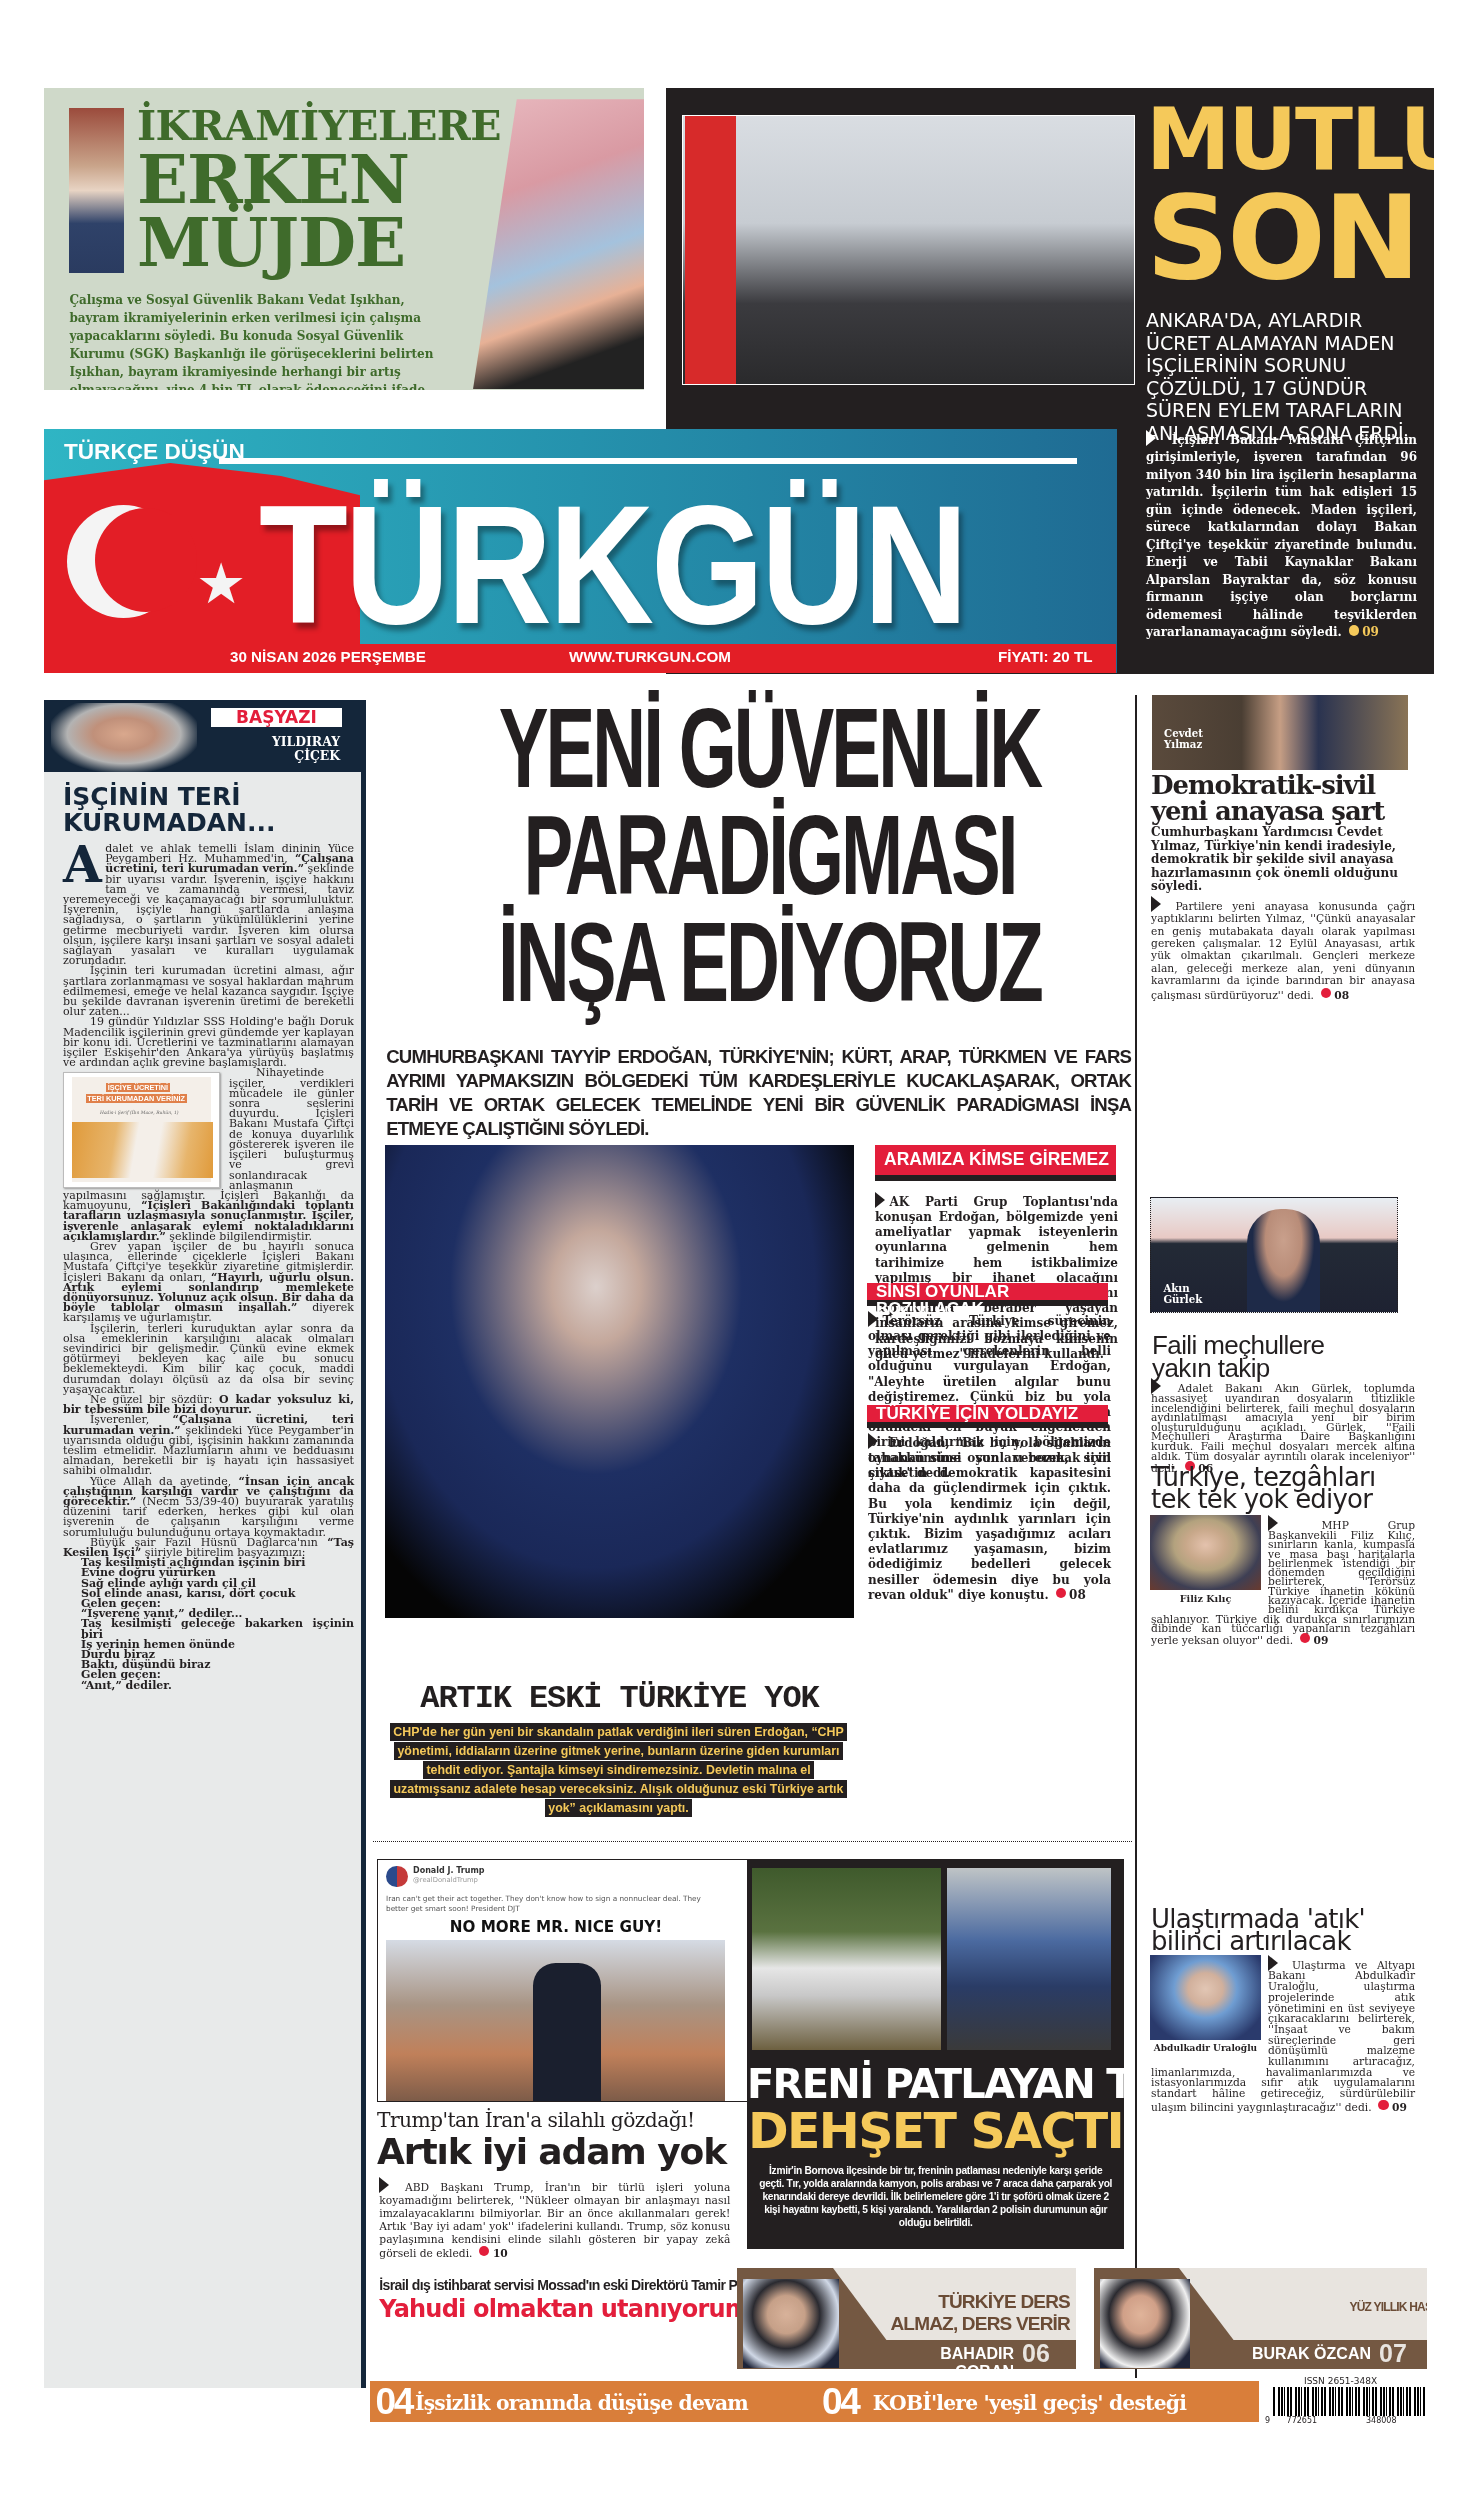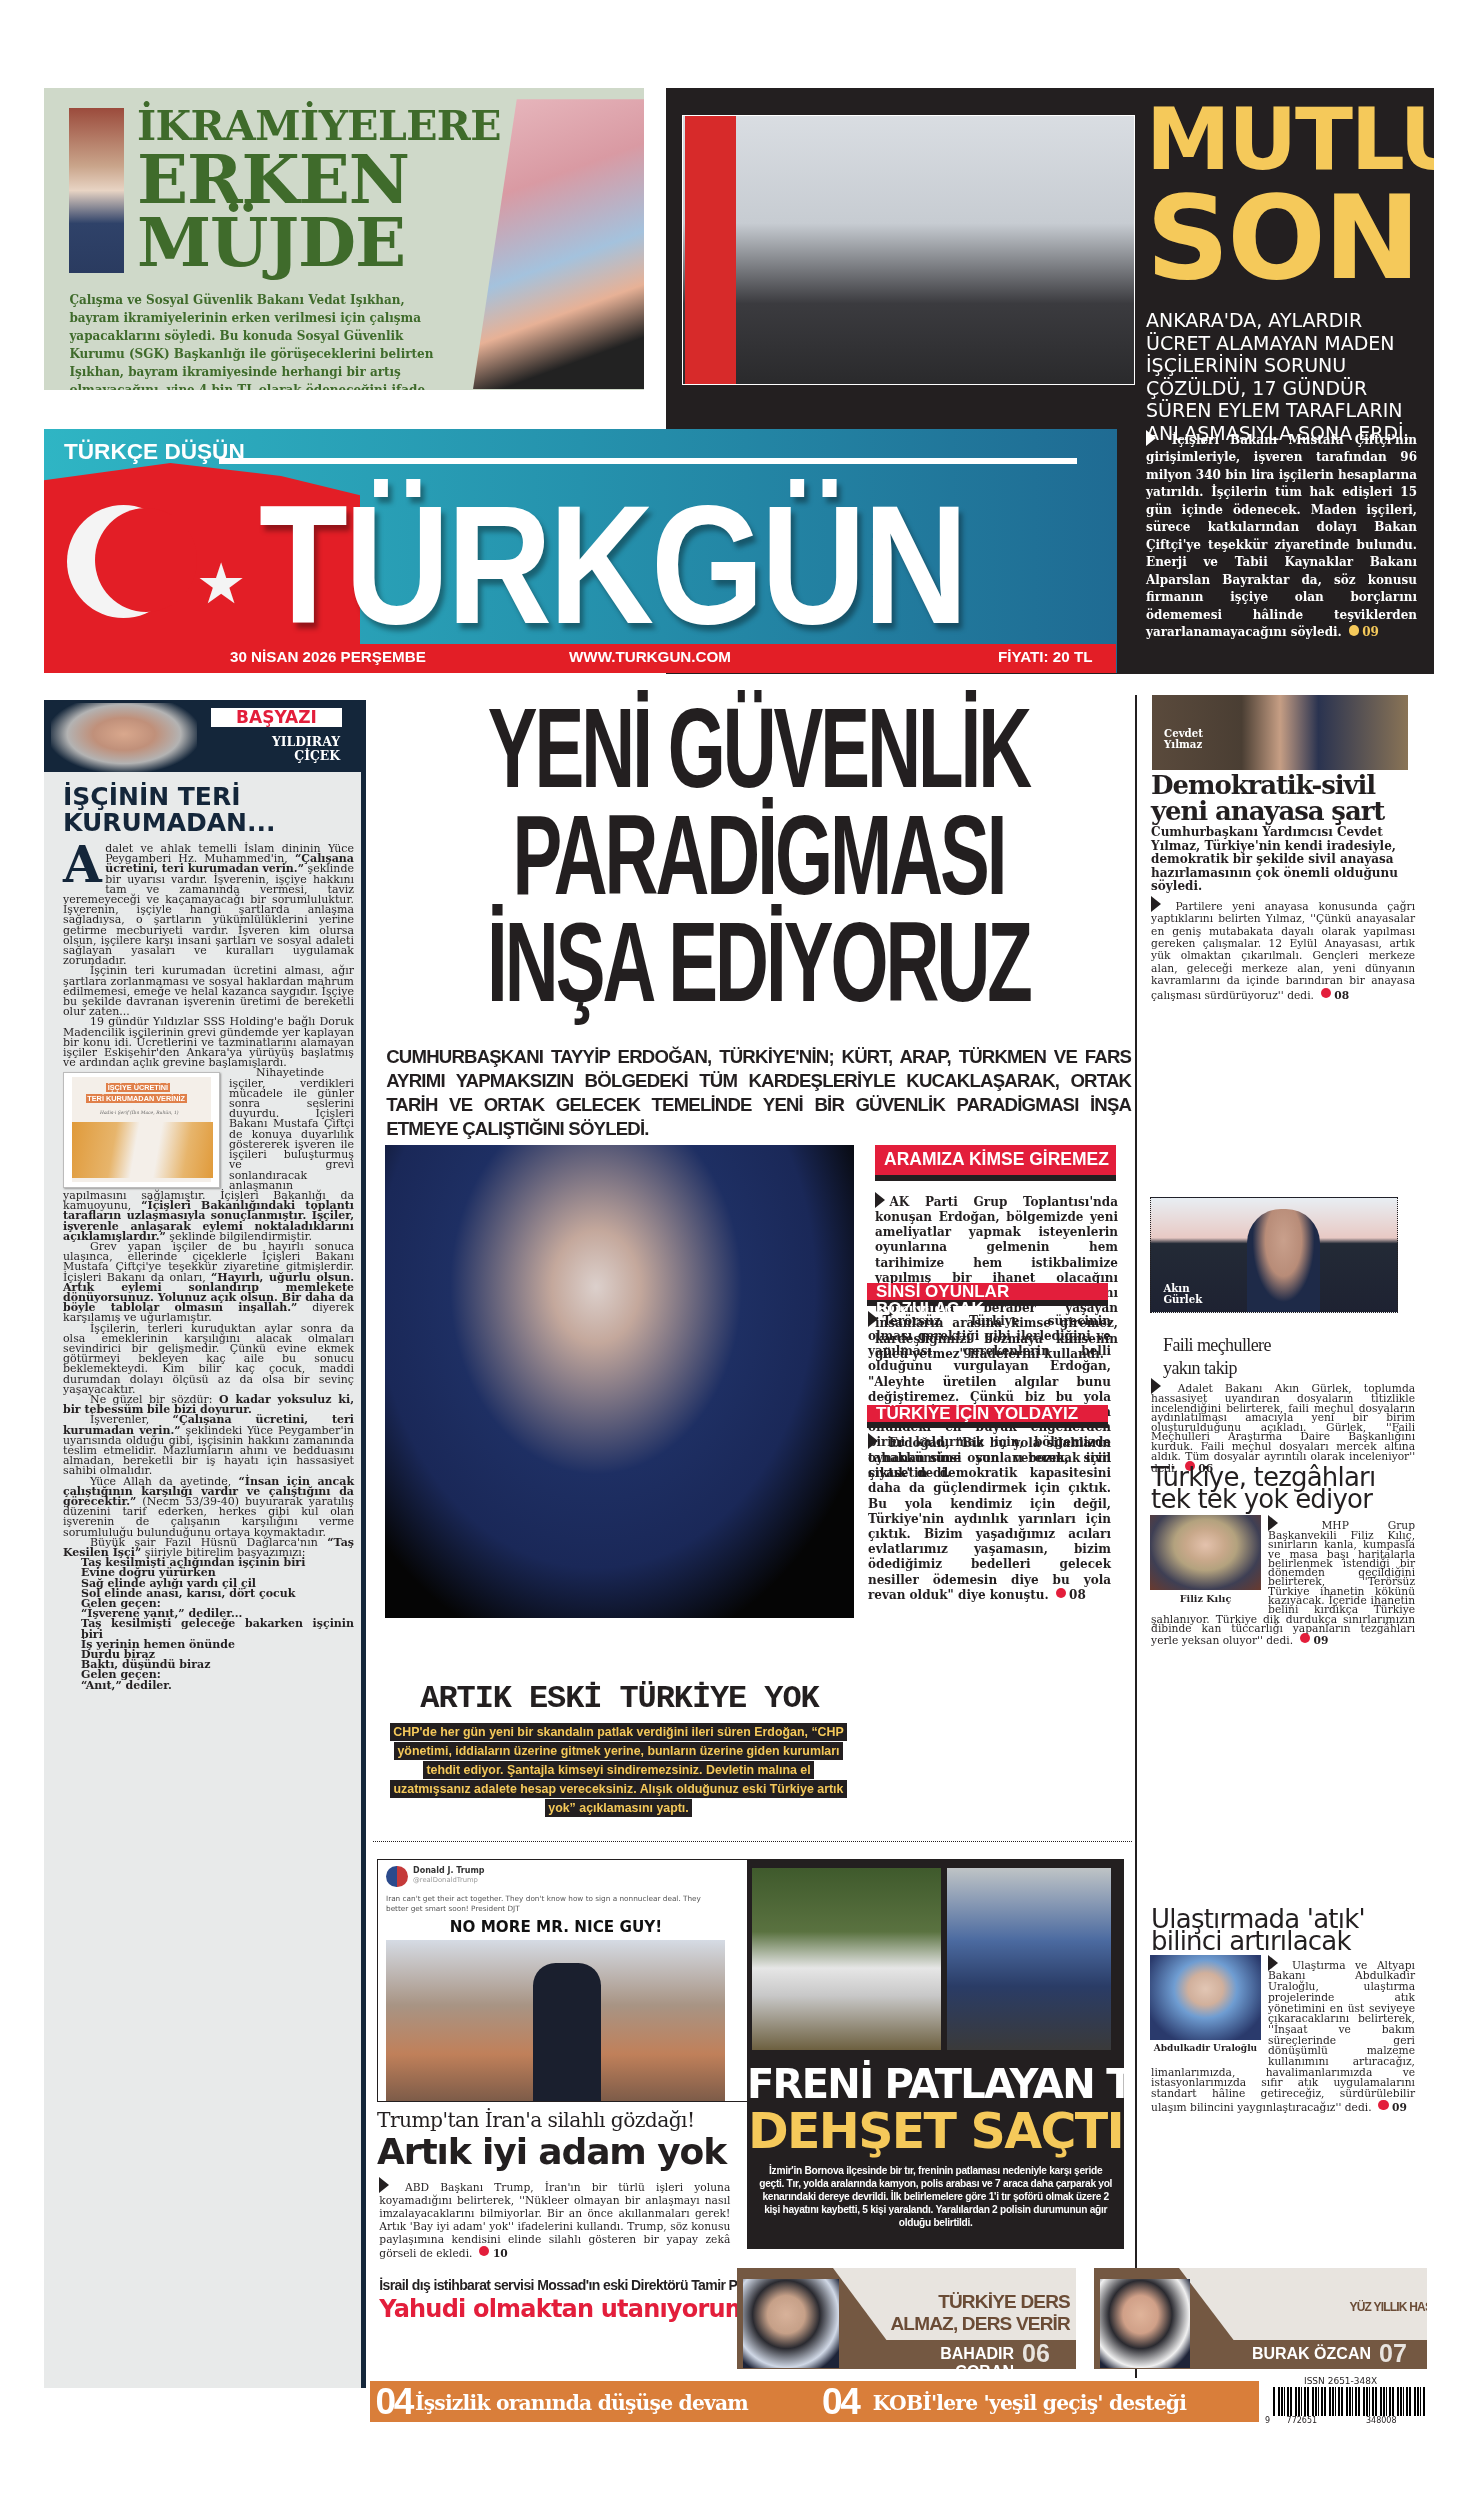--- a/index.html
+++ b/index.html
@@ -102,21 +102,21 @@
         <div>İş yerinin hemen önünde</div>
         <div>Durdu biraz</div>
         <div>Baktı, düşündü biraz</div>
         <div>Gelen geçen:</div>
         <div>“Anıt,” dediler.</div>
     </div>
   </div>
 </div>
 
 <div class="abs" style="left:376px;top:695px;width:759px;height:983px;">
-  <div class="abs" style="left:10px;top:0;width:745px;color:#231f20;font-family:'Liberation Sans',sans-serif;font-weight:bold;text-align:center;">
+  <div class="abs" style="left:21px;top:0;width:745px;color:#231f20;font-family:'Liberation Sans',sans-serif;font-weight:bold;text-align:center;">
     <div style="font-size:113px;line-height:107px;letter-spacing:-4.5px;transform:scaleX(0.66);transform-origin:center top;white-space:nowrap;margin-left:-198px;margin-right:-198px;">YENİ GÜVENLİK</div>
     <div style="font-size:113px;line-height:107px;letter-spacing:-4.5px;transform:scaleX(0.66);transform-origin:center top;white-space:nowrap;margin-left:-198px;margin-right:-198px;">PARADİGMASI</div>
     <div style="font-size:113px;line-height:107px;letter-spacing:-4.5px;transform:scaleX(0.66);transform-origin:center top;white-space:nowrap;margin-left:-198px;margin-right:-198px;">İNŞA EDİYORUZ</div>
   </div>
   <div class="abs" style="left:10.2px;top:350px;width:745px;color:#231f20;font-family:'Liberation Sans',sans-serif;font-weight:bold;font-size:18.6px;line-height:24px;letter-spacing:-0.8px;text-align:justify;">CUMHURBAŞKANI TAYYİP ERDOĞAN, TÜRKİYE'NİN; KÜRT, ARAP, TÜRKMEN VE FARS AYRIMI YAPMAKSIZIN BÖLGEDEKİ TÜM KARDEŞLERİYLE KUCAKLAŞARAK, ORTAK TARİH VE ORTAK GELECEK TEMELİNDE YENİ BİR GÜVENLİK PARADİGMASI İNŞA ETMEYE ÇALIŞTIĞINI SÖYLEDİ.</div>
   <div class="abs photo" style="left:9px;top:450px;width:469px;height:473px;background:radial-gradient(ellipse at 45% 30%,#dcd0cc 0%,#c4a89c 12%,#1e2f63 40%,#1a2858 60%,#050505 80%);"></div>
   <div class="abs red-label" style="left:499px;top:450px;width:241px;height:36px;font-size:17.5px;line-height:29px;padding-left:9px;">ARAMIZA KİMSE GİREMEZ</div>
   <div class="abs bullet" style="left:499px;top:497px;width:243px;font-size:12px;line-height:15.2px;font-weight:bold;text-align:justify;font-family:'DejaVu Serif',serif;">AK Parti Grup Toplantısı'nda konuşan Erdoğan, bölgemizde yeni ameliyatlar yapmak isteyenlerin oyunlarına gelmenin hem tarihimize hem istikbalimize yapılmış bir ihanet olacağını belirterek, "Bin yıldır aynı topraklarda beraber yaşayan insanların arasına kimse giremez, kardeşliğimizi bozmaya kimsenin gücü yetmez" ifadelerini kullandı.</div>
 
 </div>
@@ -183,21 +183,21 @@
     <span>Partilere yeni anayasa konusunda çağrı yaptıklarını belirten Yılmaz, ''Çünkü anayasalar en geniş mutabakata dayalı olarak yapılması gereken çalışmalar. 12 Eylül Anayasası, artık yük olmaktan çıkarılmalı. Gençleri merkeze alan, geleceği merkeze alan, yeni dünyanın kavramlarını da içinde barındıran bir anayasa çalışması sürdürüyoruz'' dedi.</span><span class="ref-dot"></span><b>08</b>
   </div>
 
   <div class="abs photo" style="left:0;top:502px;width:248px;height:116px;border:1.1px dotted #231f20;background:linear-gradient(180deg,#e8eef3 0%,#e8c9c4 35%,#232a36 40%,#1e2232 100%);">
     <div class="abs" style="left:96px;top:11.3px;width:73px;height:104px;background:radial-gradient(ellipse at 50% 30%,#c9a08c 0%,#b88c78 35%,#1e2a48 60%);border-radius:34px 34px 0 0;"></div>
     <div class="abs" style="left:12.4px;top:85px;color:#fff;font-family:'DejaVu Serif',serif;font-weight:bold;font-size:10.2px;line-height:11.3px;">
       <div>Akın</div>
         <div>Gürlek</div>
     </div>
   </div>
-  <div class="abs" style="left:13px;top:639px;font-family:Liberation Serif, serif;font-size:18px;line-height:22.6px;letter-spacing:-0.6px;white-space:nowrap;">
+  <div class="abs" style="left:2px;top:639px;font-family:Liberation Sans, sans-serif;font-size:26px;line-height:22.6px;letter-spacing:-0.6px;white-space:nowrap;">
     <div>Faili meçhullere</div>
       <div>yakın takip</div>
   </div>
   <div class="abs bullet" style="left:1.1px;top:683px;width:264px;font-family:'DejaVu Serif',serif;font-size:10.7px;line-height:9.6px;text-align:justify;">
     <span>Adalet Bakanı Akın Gürlek, toplumda hassasiyet uyandıran dosyaların titizlikle incelendiğini belirterek, faili meçhul dosyaların aydınlatılması amacıyla yeni bir birim oluşturulduğunu açıkladı. Gürlek, ''Faili Meçhulleri Araştırma Daire Başkanlığını kurduk. Faili meçhul dosyaları mercek altına aldık. Tüm dosyalar ayrıntılı olarak inceleniyor'' dedi.</span><span class="ref-dot"></span><b>06</b>
   </div>
 
   <div class="abs" style="left:1.1px;top:772px;font-family:'DejaVu Sans',sans-serif;font-size:26px;line-height:21.5px;letter-spacing:-0.8px;white-space:nowrap;">
     <div>Türkiye, tezgâhları</div>
       <div>tek tek yok ediyor</div>

